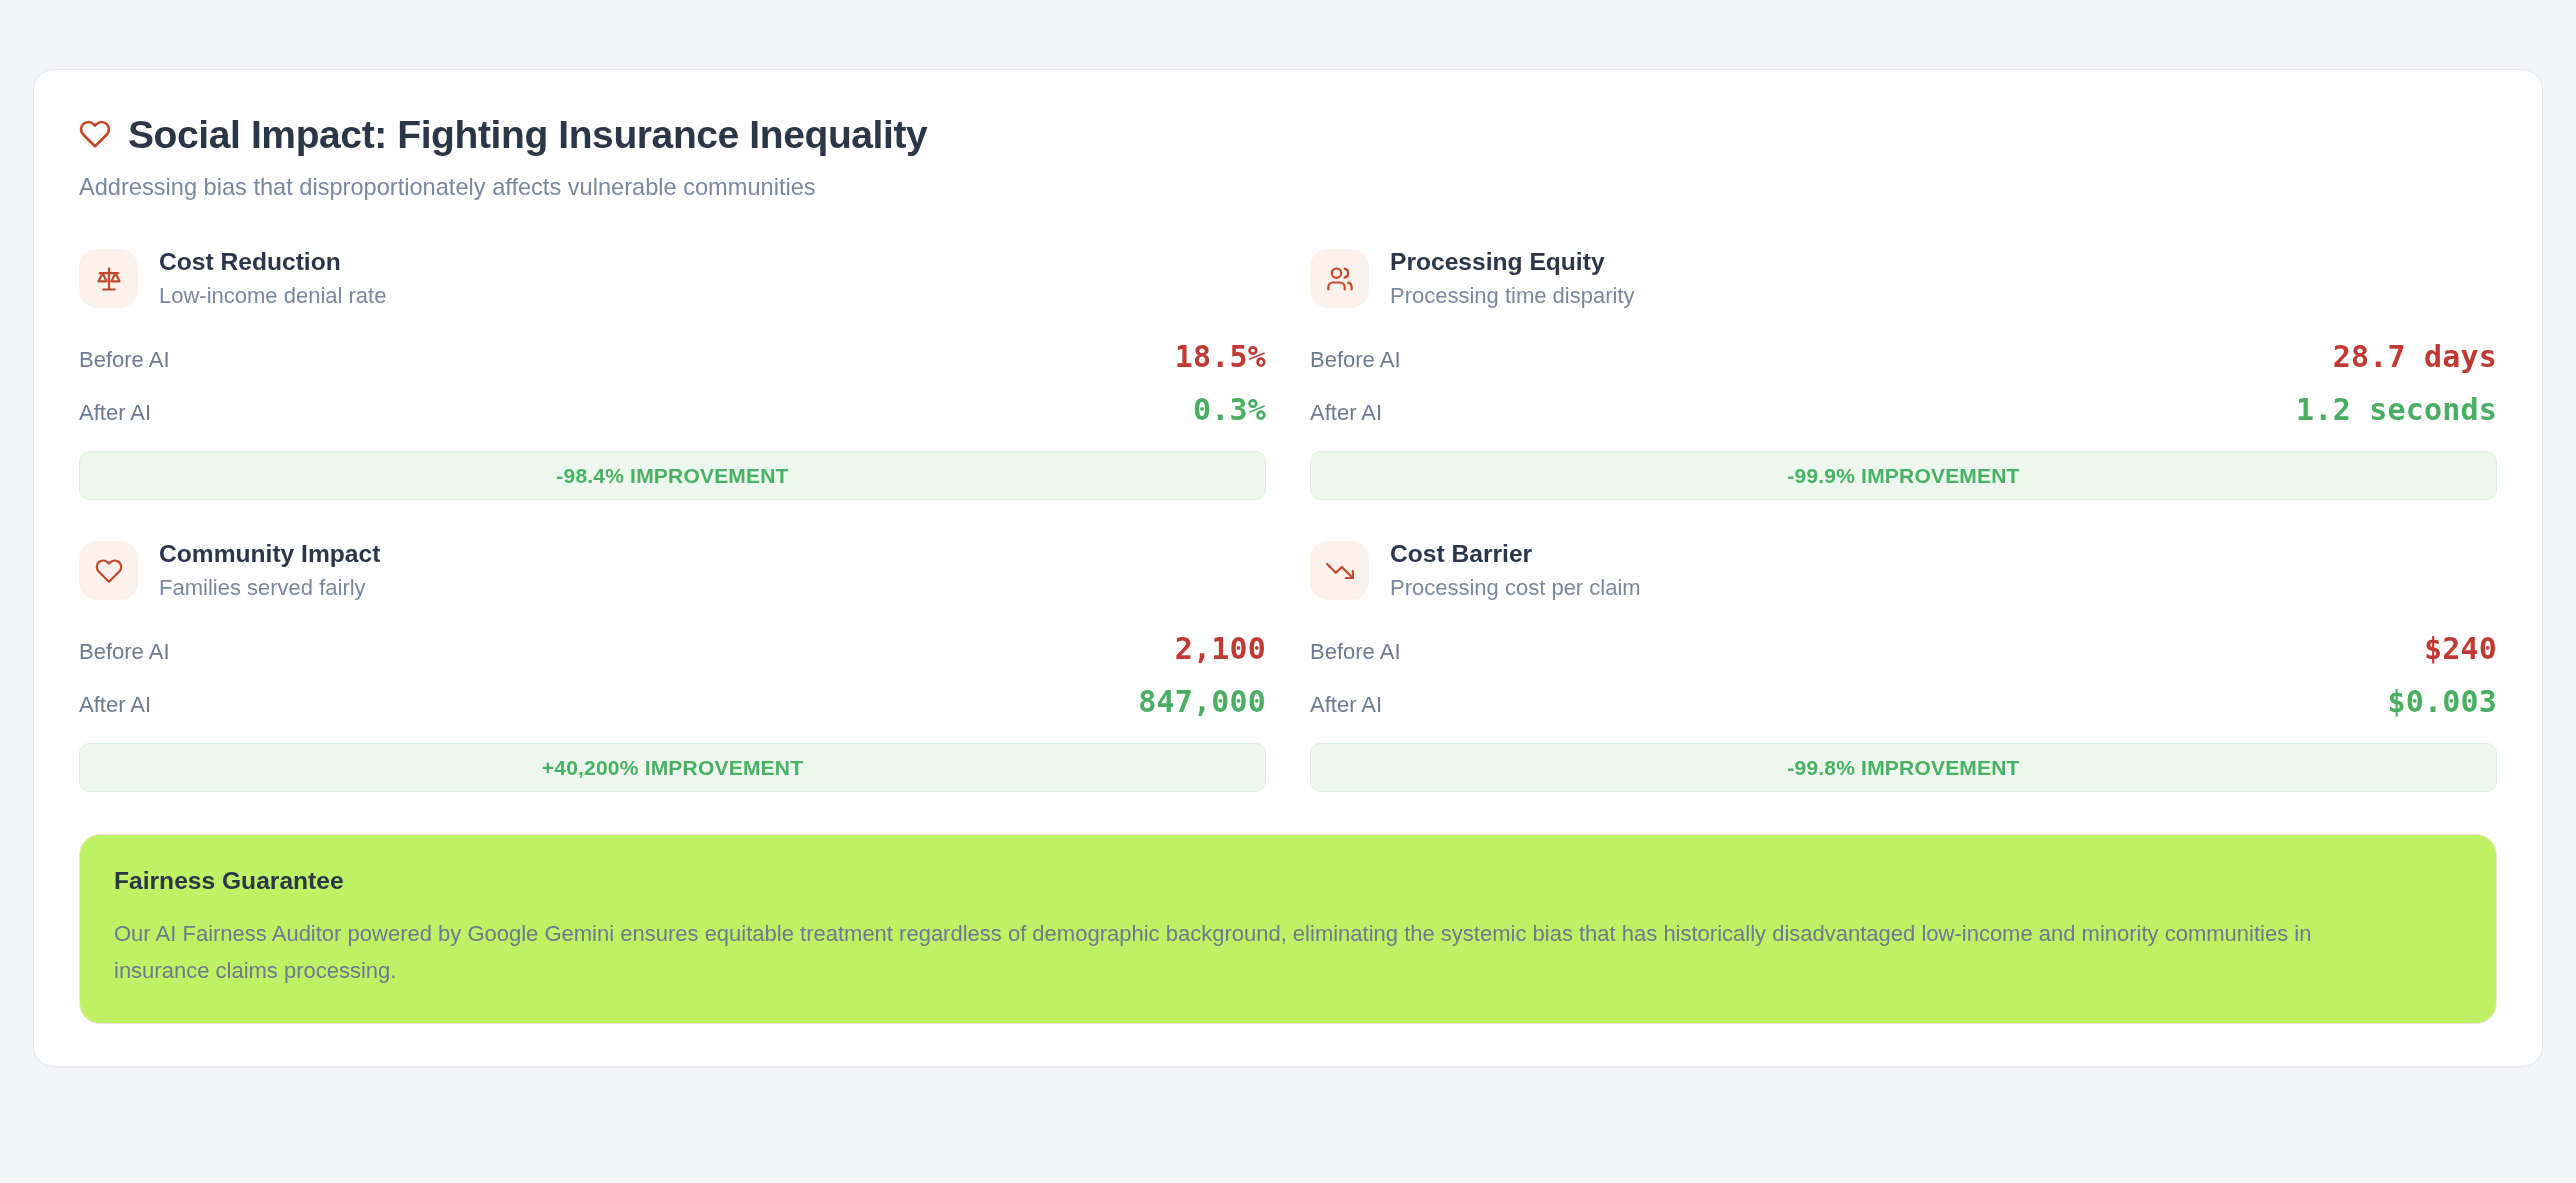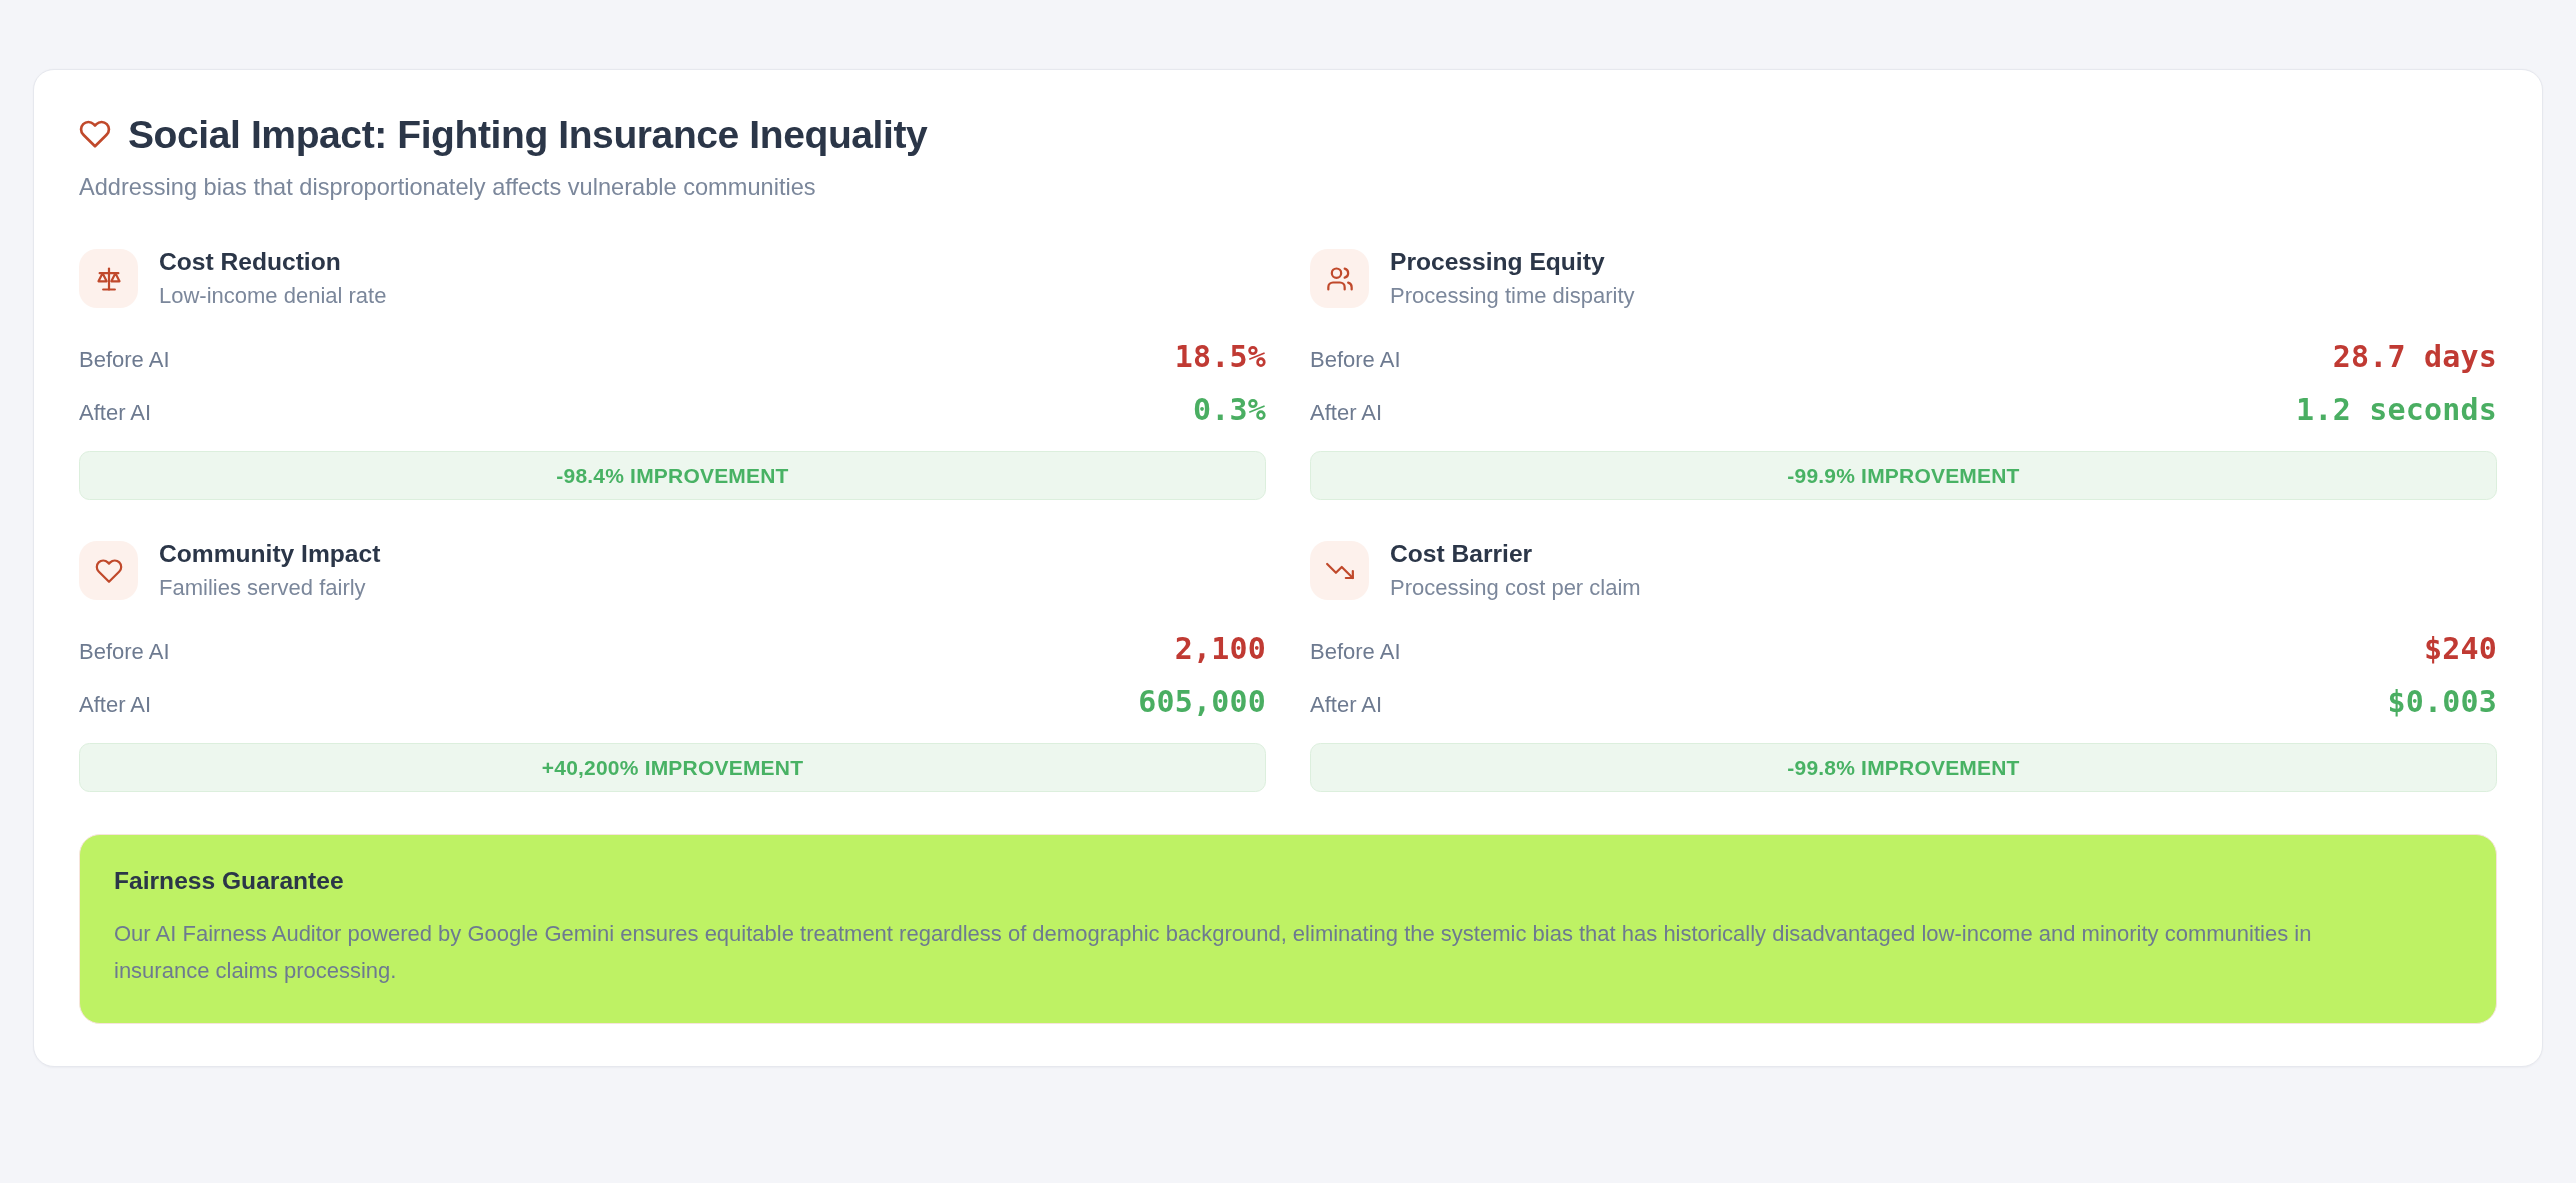--- a/index.html
+++ b/index.html
@@ -237,21 +237,21 @@
             <div class="metric-name">Community Impact</div>
             <div class="metric-desc">Families served fairly</div>
           </div>
         </div>
         <div class="metric-row">
           <span class="row-label">Before AI</span>
           <span class="row-value before">2,100</span>
         </div>
         <div class="metric-row">
           <span class="row-label">After AI</span>
-          <span class="row-value after">605,000</span>
+          <span class="row-value after">847,000</span>
         </div>
         <div class="improvement">+40,200% IMPROVEMENT</div>
       </div>
 
       <div class="metric">
         <div class="metric-head">
           <span class="metric-icon">
             <svg width="28" height="28" viewBox="0 0 24 24" fill="none" stroke="#c0492b" stroke-width="1.9" stroke-linecap="round" stroke-linejoin="round">
               <polyline points="23 18 13.5 8.5 8.5 13.5 1 6"></polyline>
               <polyline points="17 18 23 18 23 12"></polyline>

